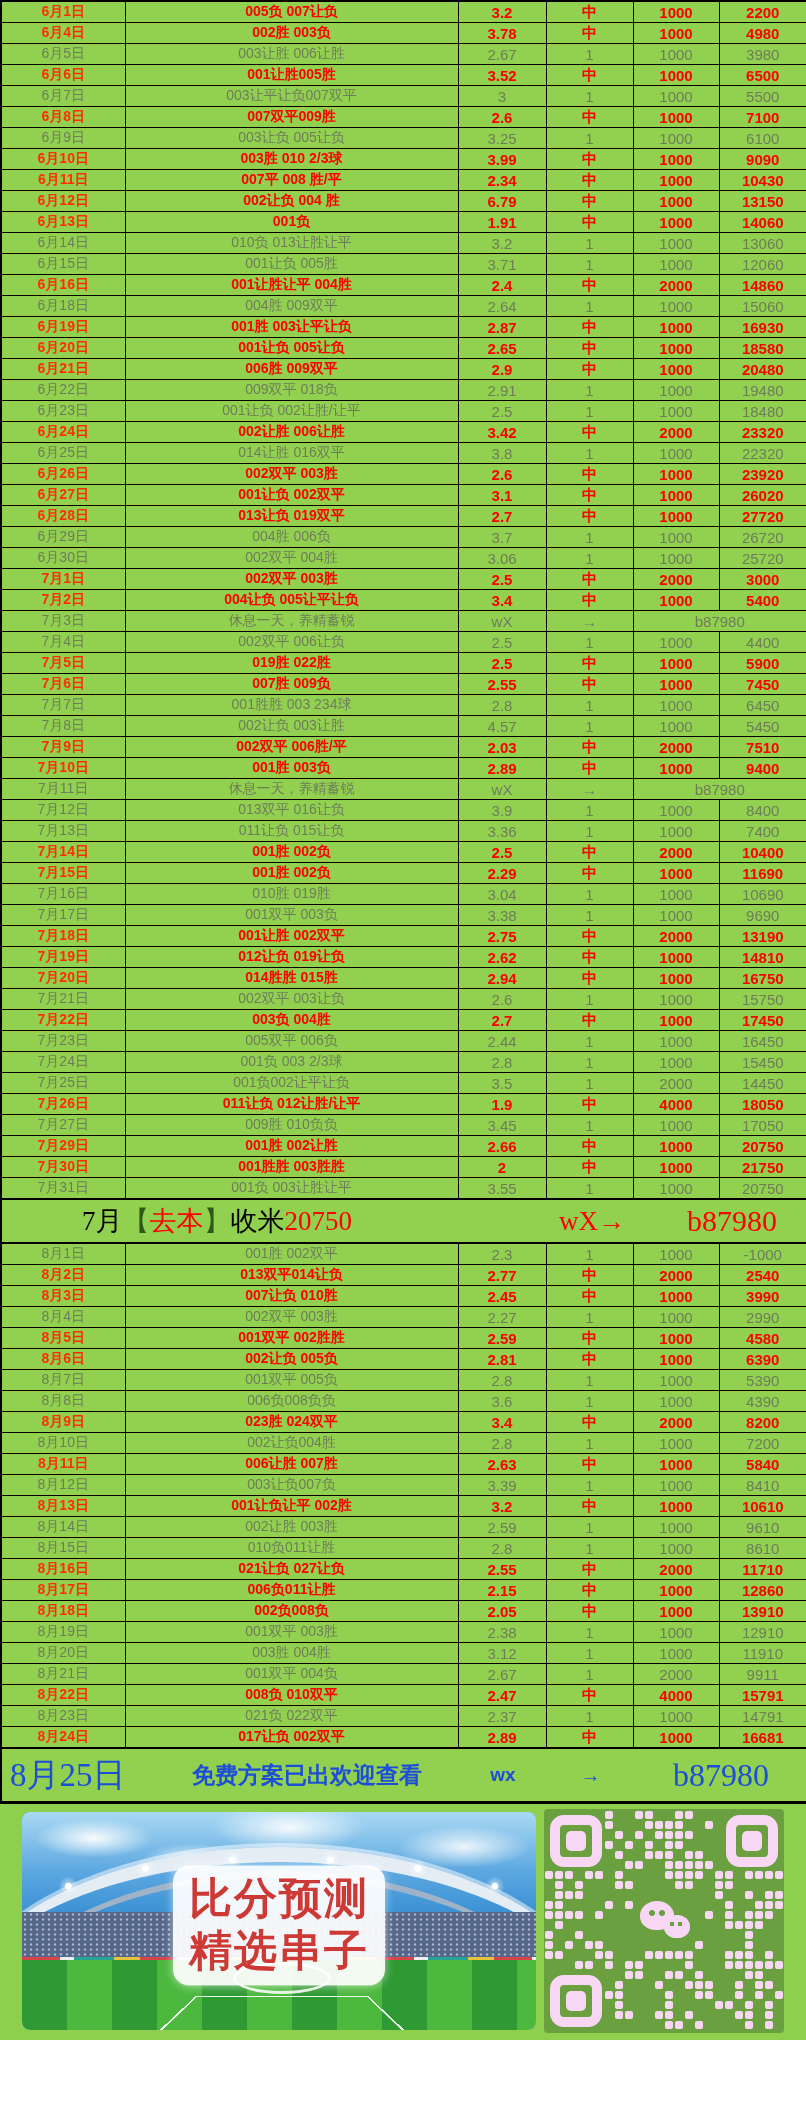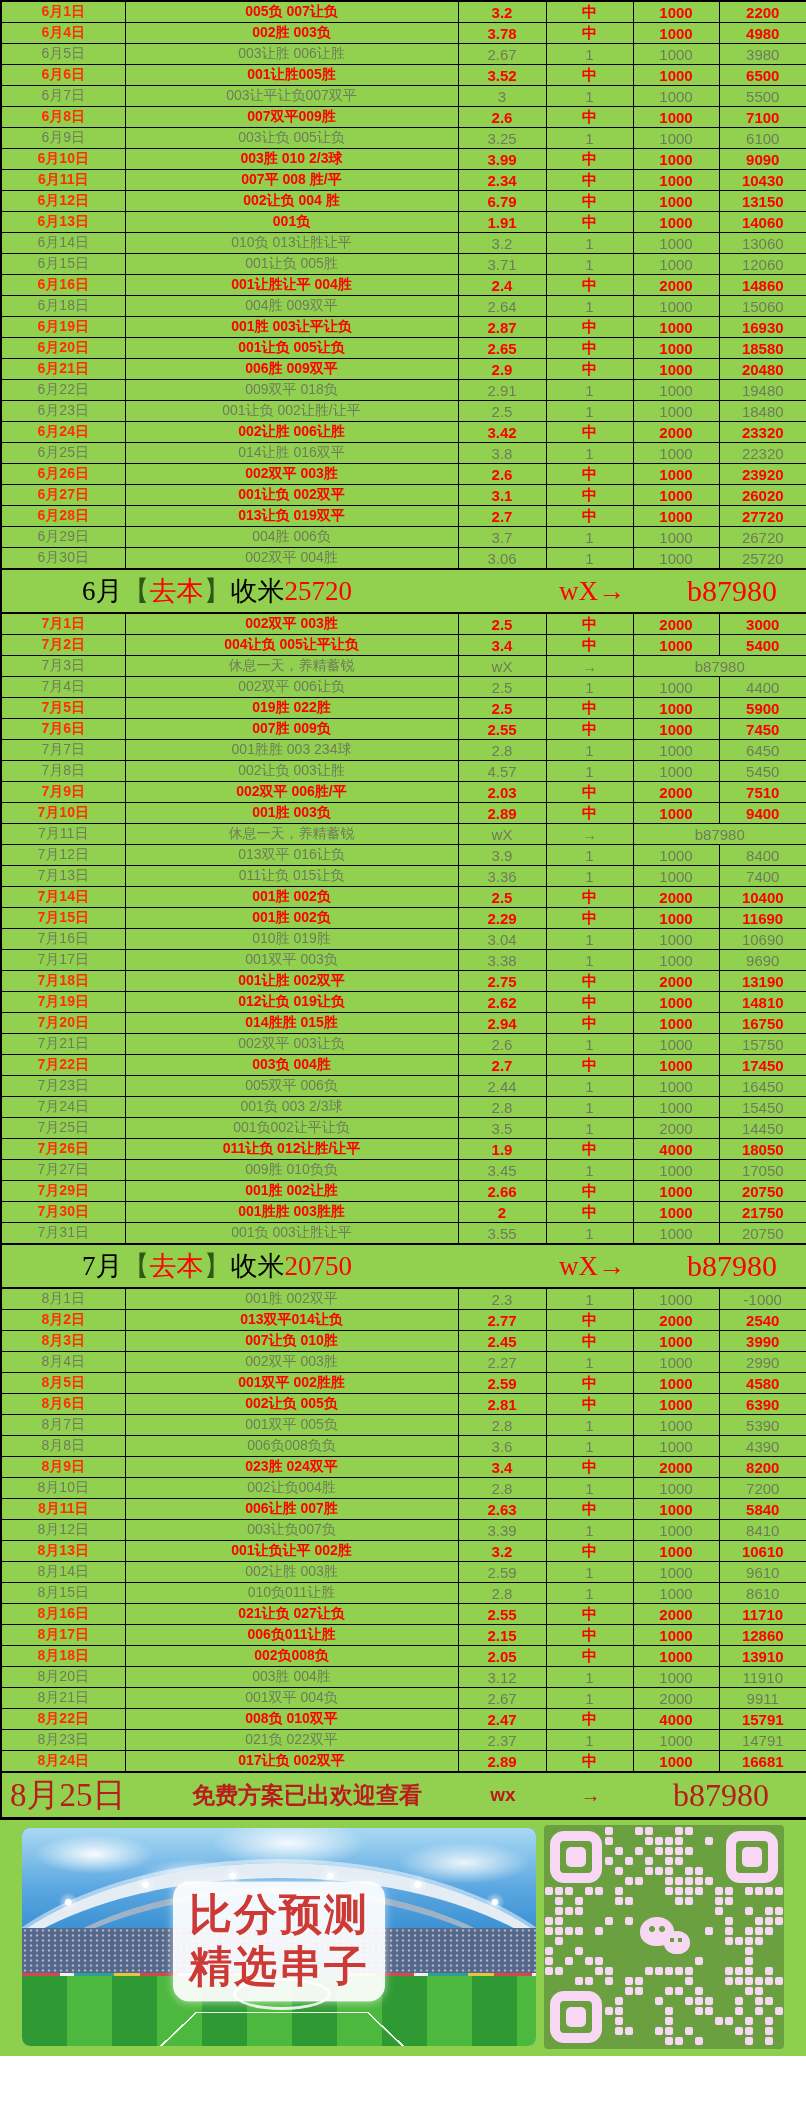--- a/index.html
+++ b/index.html
@@ -23,21 +23,21 @@
   .sum-left .br{color:#2d5a16;}
   .sum-left .tag{color:#fe0000;}
   .sum-left .amt{color:#fe0000;}
   .sum-wx{position:absolute;left:520px;top:0;bottom:0;width:140px;display:flex;align-items:center;justify-content:center;
     color:#fe0000;font-size:27px;font-weight:400;}
   .sum-acct{position:absolute;left:660px;top:0;bottom:0;width:140px;display:flex;align-items:center;justify-content:center;
     color:#fe0000;font-size:30px;font-weight:400;}
 
   
   tr.final td{border:2px solid #000;border-bottom:3px solid #000;height:44px;padding:0;}
-  .finwrap{position:relative;width:100%;height:44px;color:#b91c1c;}
+  .finwrap{position:relative;width:100%;height:52px;color:#1d4ed8;}
   .fin-date{position:absolute;left:8px;top:0;bottom:0;display:flex;align-items:center;
     font-family:"Liberation Serif",serif;font-size:33px;font-weight:400;}
   .fin-text{position:absolute;left:170px;top:0;bottom:0;width:270px;display:flex;align-items:center;justify-content:center;
     font-size:23px;font-weight:700;}
   .fin-wx{position:absolute;left:457px;top:0;bottom:0;width:88px;display:flex;align-items:center;justify-content:center;
     font-size:19px;font-weight:700;}
   .fin-arrow{position:absolute;left:545px;top:0;bottom:0;width:87px;display:flex;align-items:center;justify-content:center;
     font-size:20px;font-weight:700;}
   .fin-acct{position:absolute;left:632px;top:0;bottom:0;width:174px;display:flex;align-items:center;justify-content:center;
     font-family:"Liberation Serif",serif;font-size:32px;font-weight:400;}
@@ -324,36 +324,20 @@
           <td class="c-total">26720</td>
         </tr>
         <tr class="data lose">
           <td class="c-date">6月30日</td>
           <td class="c-pick">002双平 004胜</td>
           <td class="c-odds">3.06</td>
           <td class="c-res">1</td>
           <td class="c-stake">1000</td>
           <td class="c-total">25720</td>
         </tr>
-        <tr class="summary">
-          <td class="c-sum" colspan="6">
-            <div class="sumwrap">
-              <span class="sum-left">
-                <span class="mon">6月</span>
-                <span class="br">【</span>
-                <span class="tag">去本</span>
-                <span class="br">】</span>
-                <span class="verb">收米</span>
-                <span class="amt">25720</span>
-              </span>
-              <span class="sum-wx">wX→</span>
-              <span class="sum-acct">b87980</span>
-            </div>
-          </td>
-        </tr>
         <tr class="data win">
           <td class="c-date">7月1日</td>
           <td class="c-pick">002双平 003胜</td>
           <td class="c-odds">2.5</td>
           <td class="c-res">中</td>
           <td class="c-stake">2000</td>
           <td class="c-total">3000</td>
         </tr>
         <tr class="data win">
           <td class="c-date">7月2日</td>
@@ -737,20 +721,28 @@
           <td class="c-stake">1000</td>
           <td class="c-total">12860</td>
         </tr>
         <tr class="data win">
           <td class="c-date">8月18日</td>
           <td class="c-pick">002负008负</td>
           <td class="c-odds">2.05</td>
           <td class="c-res">中</td>
           <td class="c-stake">1000</td>
           <td class="c-total">13910</td>
+        </tr>
+        <tr class="data lose">
+          <td class="c-date">8月19日</td>
+          <td class="c-pick">001双平 003胜</td>
+          <td class="c-odds">2.38</td>
+          <td class="c-res">1</td>
+          <td class="c-stake">1000</td>
+          <td class="c-total">12910</td>
         </tr>
         <tr class="data lose">
           <td class="c-date">8月20日</td>
           <td class="c-pick">003胜 004胜</td>
           <td class="c-odds">3.12</td>
           <td class="c-res">1</td>
           <td class="c-stake">1000</td>
           <td class="c-total">11910</td>
         </tr>
         <tr class="data lose">

